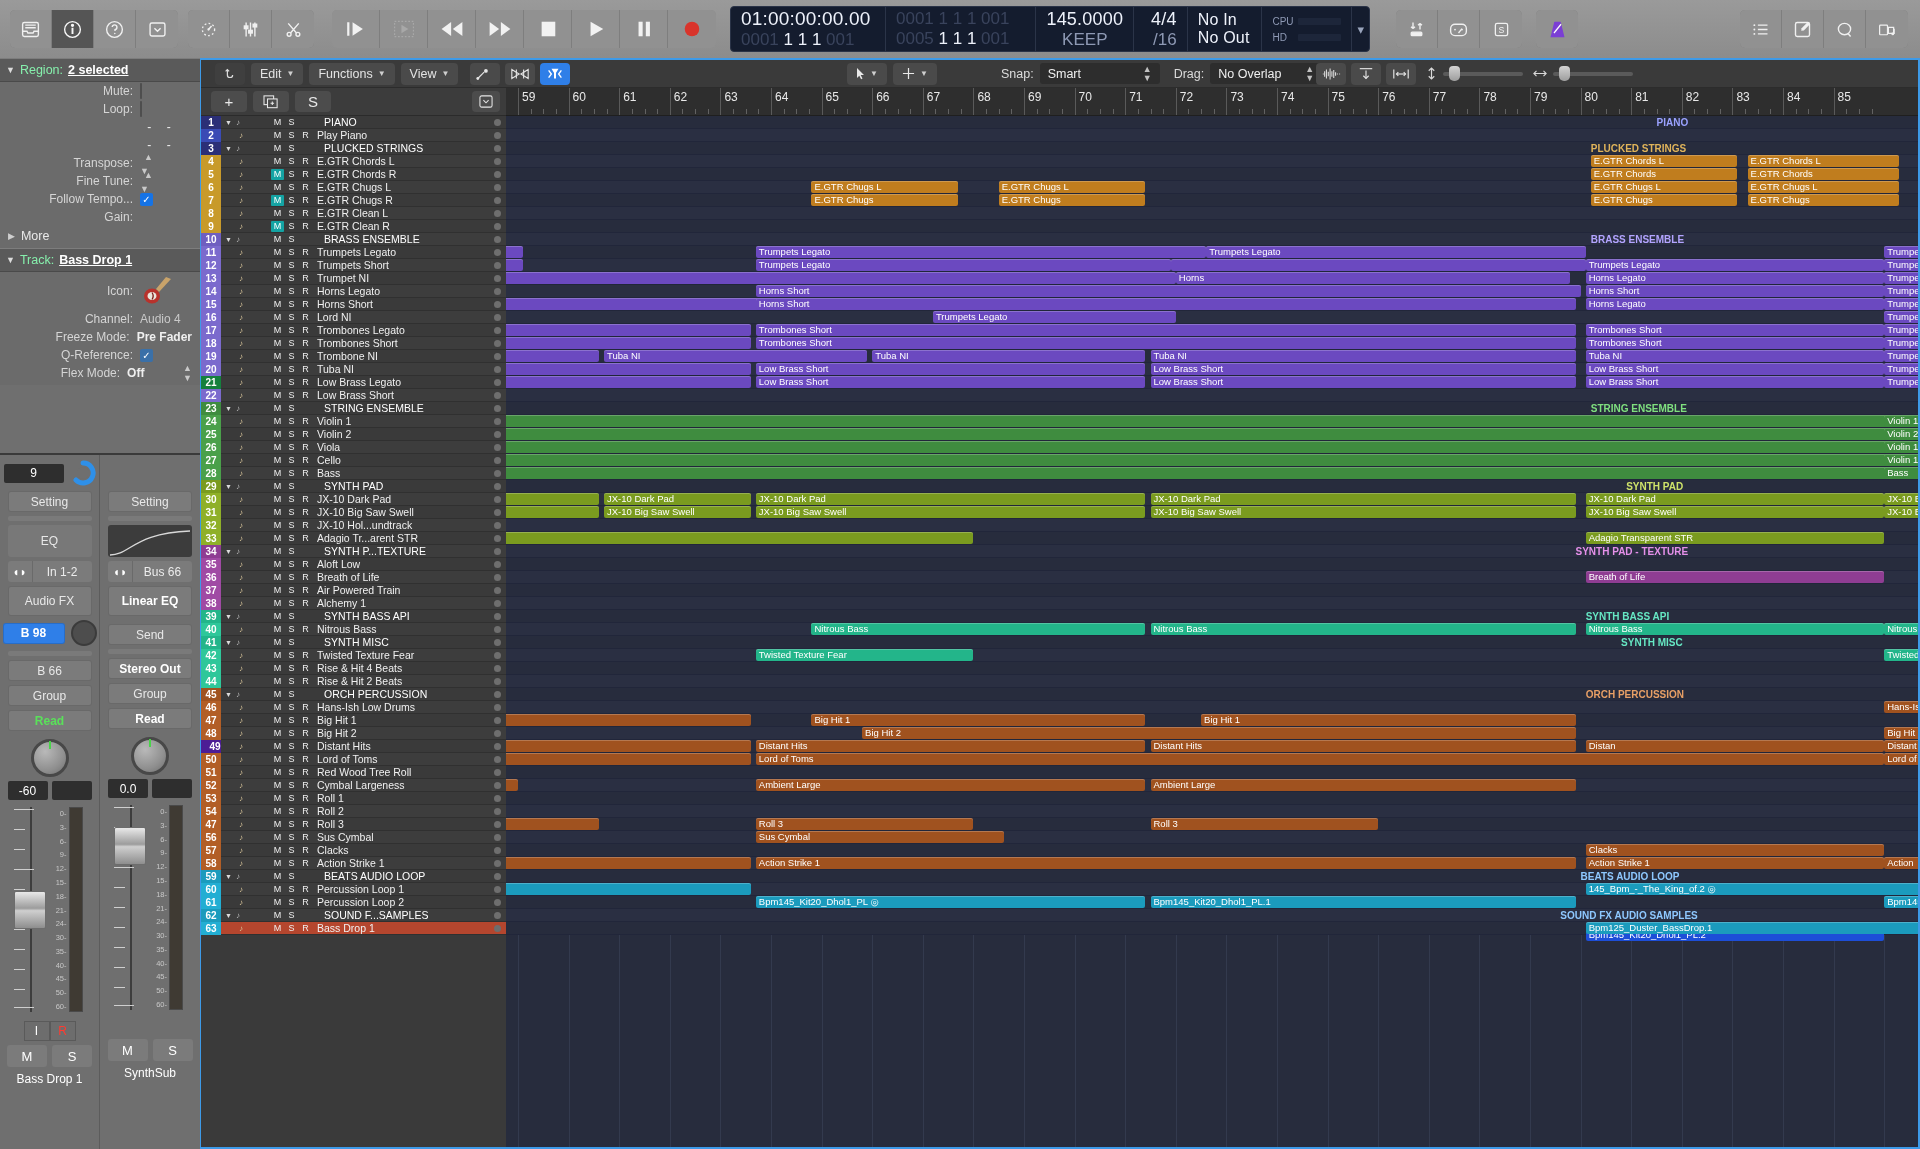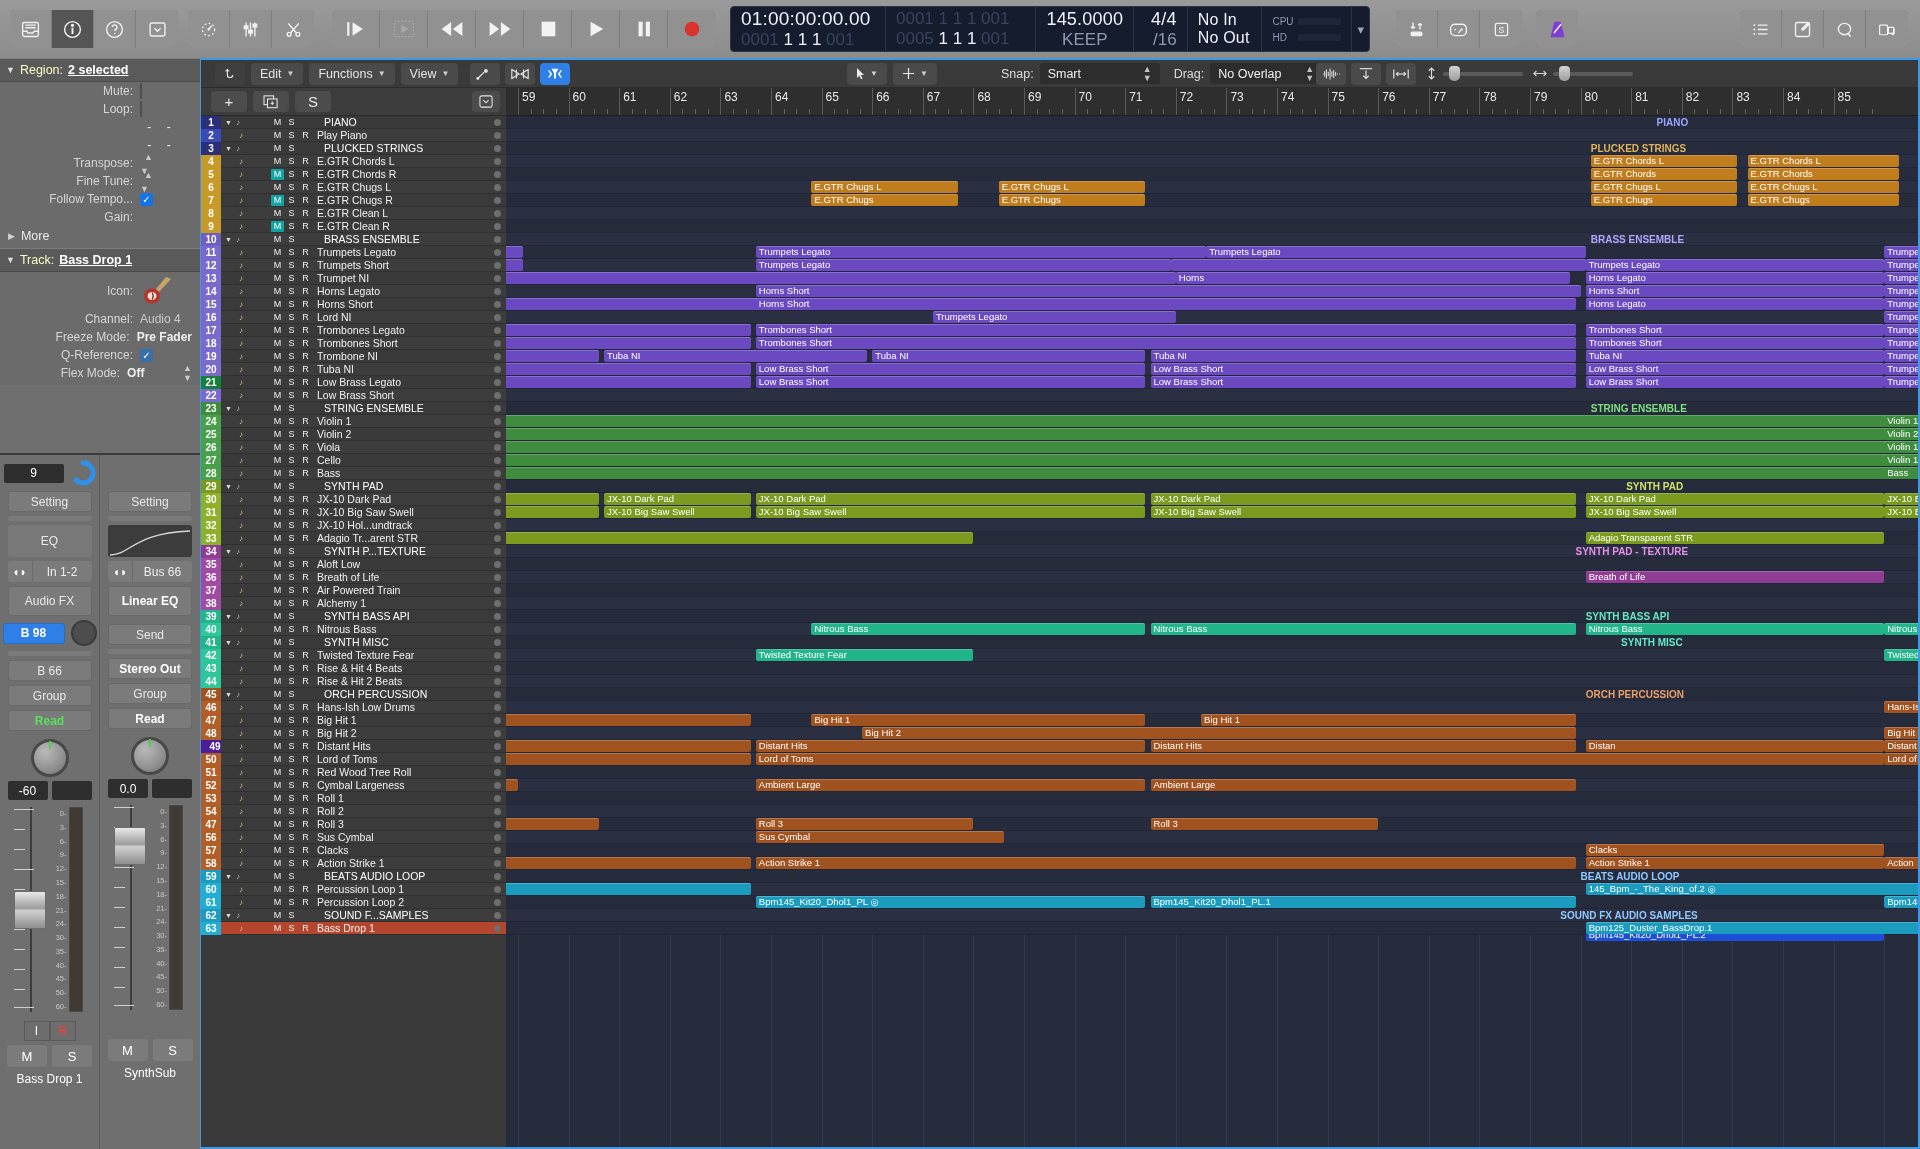--- a/index.html
+++ b/index.html
@@ -45,21 +45,21 @@
   
   #rightgroups { display:flex; align-items:center; margin-left:14px; }
   #modegroup { margin-left:14px; }
   #rightmost { position:absolute; right:12px; display:flex; }
 
   
   #inspector { position:absolute; left:0; top:58px; width:200px; height:1091px; background:#6f6f6f; }
   .insp-header { height:24px; background:#5a5a5a; display:flex; align-items:center; padding:0 6px;
     border-bottom:1px solid #4a4a4a; border-top:1px solid #7d7d7d; color:#e8e8e8; font-size:12.5px; }
   .insp-header .tri { font-size:9px; margin-right:5px; color:#ddd; }
-  .insp-header .lbl { color:#fef9c3; }
+  .insp-header .lbl { color:#86efac; }
   .insp-header .val { color:#fff; margin-left:5px; text-decoration:underline; font-weight:bold;}
   .insp-rows { background:#6b6b6b; padding:0 0 3px 0; }
   .irow { display:flex; align-items:center; height:18px; font-size:12px; color:#d5d5d5;
     justify-content:flex-end; padding-right:8px; }
   .irow .k { text-align:right; }
   .irow .v { margin-left:7px; color:#efefef; min-width:52px; text-align:left; }
   .chk-empty { width:13px; height:13px; background:#585858; border-radius:2px; border:1px solid #4e4e4e; }
   .chk-on { width:13px; height:13px; background:#1573e6; border-radius:2px; color:#fff; font-size:10px;
     display:flex; align-items:center; justify-content:center; }
   .dash { color:#b5b5b5; letter-spacing:6px; }

